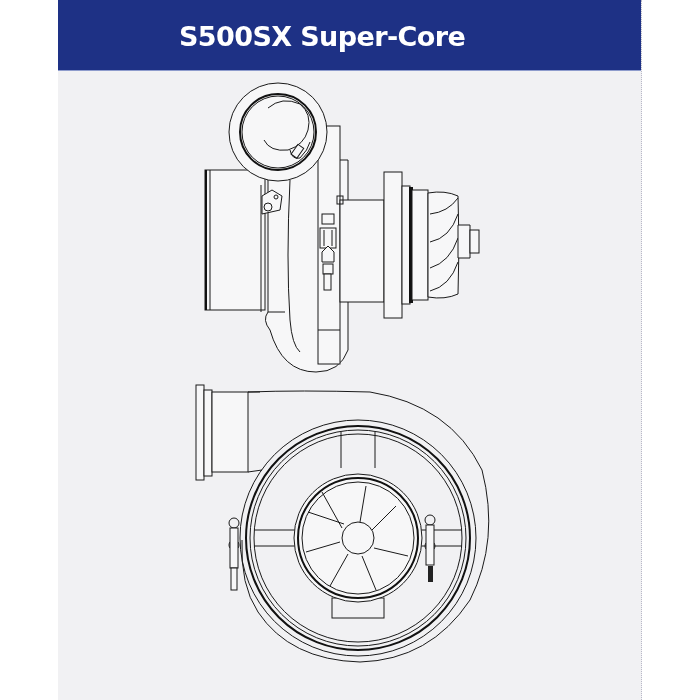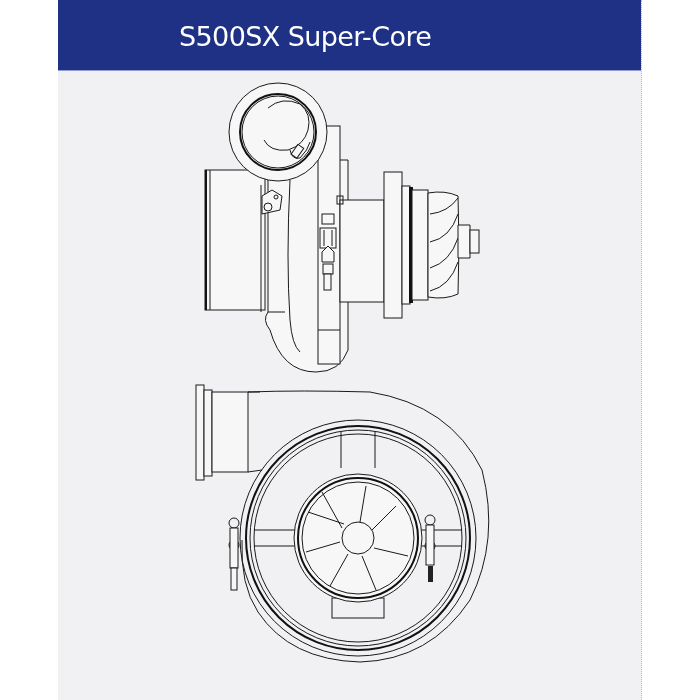--- a/index.html
+++ b/index.html
@@ -1,19 +1,19 @@
 <!DOCTYPE html>
 <html><head>
 <meta charset="utf-8">
 <style>
   html, body { margin: 0; padding: 0; background: #ffffff; }
   body { width: 700px; height: 700px; position: relative; overflow: hidden; font-family: "Liberation Sans", sans-serif; }
   .panel { position: absolute; left: 58px; top: 0; width: 583px; height: 700px; background: #f1f1f3; border-right: 1px dotted #b8b8c8; }
   .header { position: absolute; left: 0; top: 0; width: 583px; height: 70px; background: #1e3185; border-bottom: 1px solid #8e9ccc; }
-  .title { position: absolute; left: 121px; top: 20px; color: #ffffff; font-family: "DejaVu Sans", sans-serif; font-size: 27px; letter-spacing: -0.6px; line-height: 34px; white-space: nowrap; }
+  .title { position: absolute; left: 121px; top: 20px; color: #ffffff; font-family: "DejaVu Sans", sans-serif; font-size: 27px; letter-spacing: -0.6px; line-height: 34px; white-space: nowrap; font-weight: bold; }
   .drawing { position: absolute; left: 0; top: 0; }
   svg .l { fill: none; stroke: #1a1a1a; stroke-width: 1; }
   svg .t { fill: none; stroke: #111; stroke-width: 2; }
   svg .f { fill: #f7f7f8; stroke: #1a1a1a; stroke-width: 1; }
 </style>
 </head>
 <body>
 
 <div class="panel">
   <div class="header">

